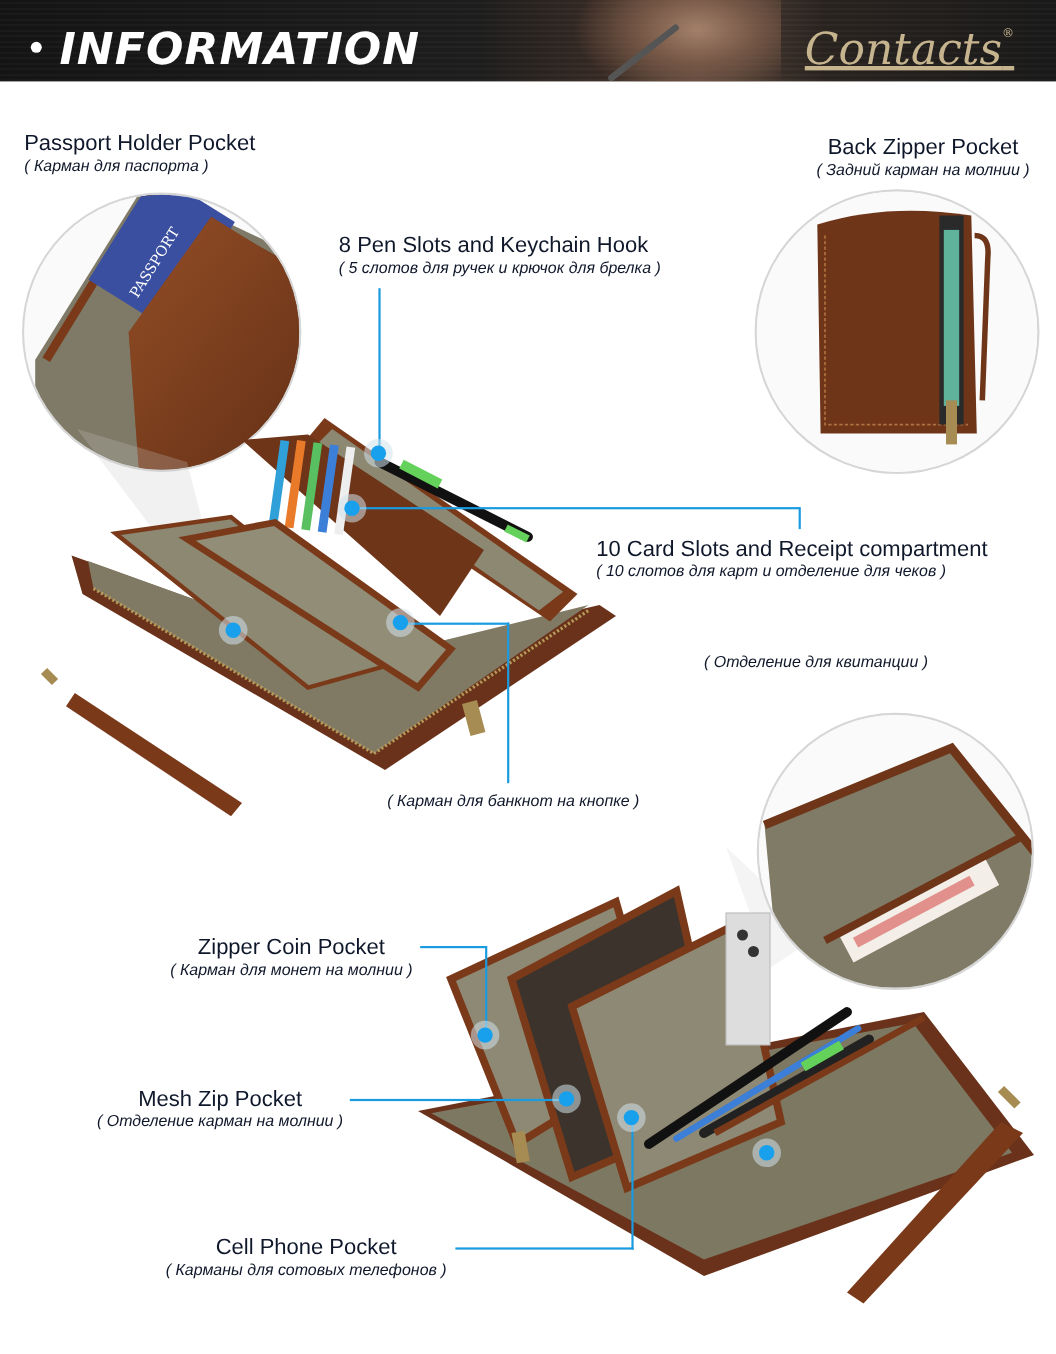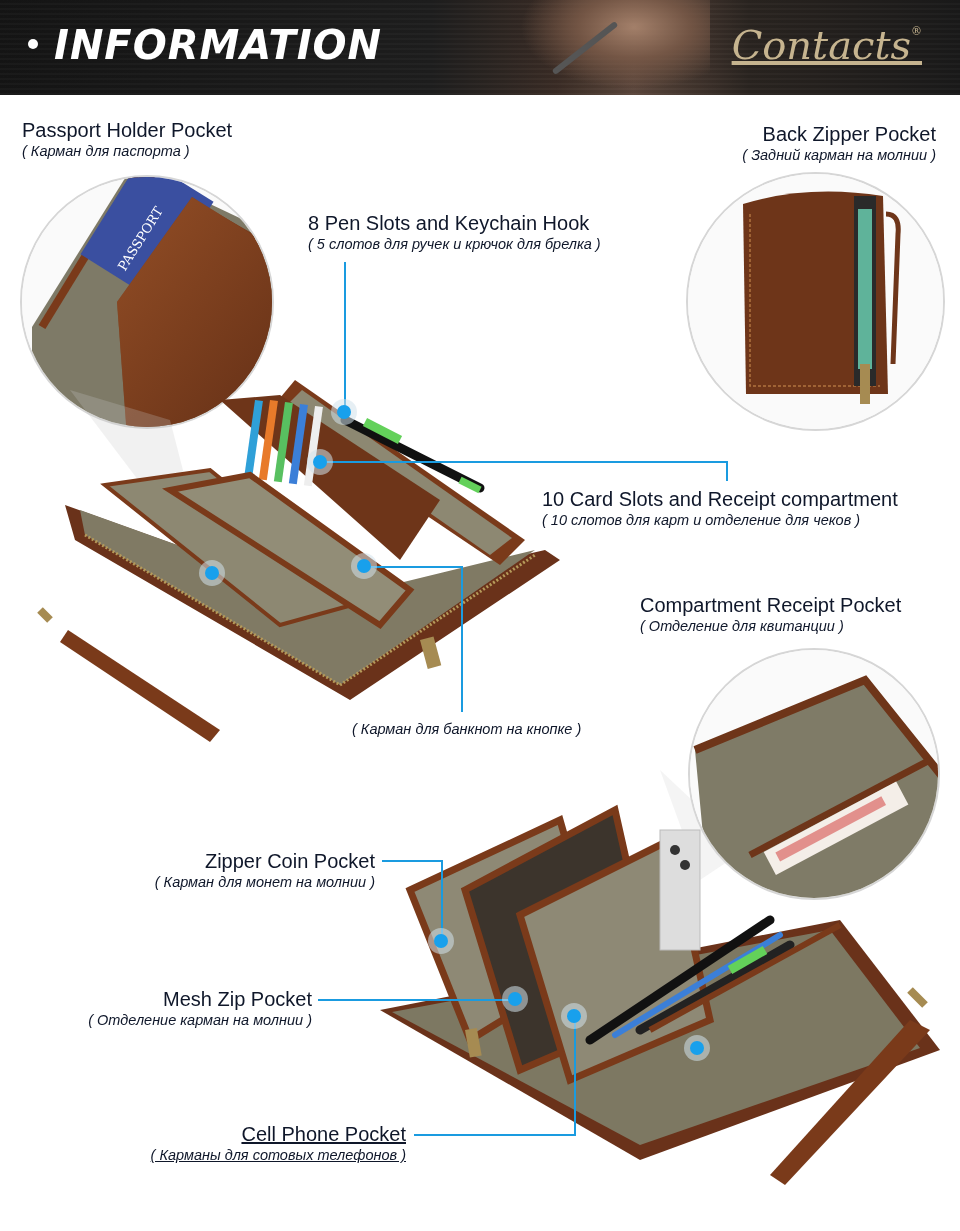--- a/index.html
+++ b/index.html
@@ -1,31 +1,31 @@
 <!DOCTYPE html>
 <html><head>
 <meta charset="utf-8">
 <style>
   html,body{margin:0;padding:0;background:#fff;}
   body{width:960px;height:1231px;position:relative;overflow:hidden;font-family:"Liberation Sans",sans-serif;}
-  .banner{position:absolute;left:0;top:0;width:960px;height:95px;
+  .banner{position:absolute;left:0;top:0;width:960px;height:74px;
     background:linear-gradient(90deg,#151515 0%,#1e1e1e 45%,#3a2c25 58%,#5b463b 66%,#2a2420 78%,#1a1a1a 100%);overflow:hidden;}
   .banner .texture{position:absolute;inset:0;background:repeating-linear-gradient(0deg,rgba(255,255,255,0.025) 0 2px,rgba(0,0,0,0.04) 2px 5px);}
   .banner .hands{position:absolute;left:520px;top:0;width:190px;height:90px;
     background:radial-gradient(ellipse at 60% 30%,#b08a72 0%,#7a5a48 35%,rgba(60,44,36,0) 70%);opacity:.85;}
   .banner .scissor{position:absolute;left:545px;top:45px;width:80px;height:6px;background:#555;transform:rotate(-38deg);border-radius:3px;}
   .banner .title{position:absolute;left:28px;top:22px;color:#fff;font-size:40px;font-weight:bold;font-style:italic;letter-spacing:1px;font-family:"DejaVu Sans",sans-serif;}
   .banner .bullet{display:inline-block;width:10px;height:10px;border-radius:50%;background:#fff;margin-right:16px;vertical-align:middle;position:relative;top:-4px;}
   .banner .logo{position:absolute;right:38px;top:22px;color:#c6b48f;font-size:40px;font-style:italic;font-family:"DejaVu Serif",serif;text-decoration:underline;}
   .banner .logo sup{font-size:11px;font-style:normal;position:relative;top:-10px;}
 
   .label{position:absolute;color:#0f172a;}
   .label .en{font-size:20px;line-height:24px;white-space:nowrap;}
   .label .ru{font-size:14.5px;line-height:18px;font-style:italic;white-space:nowrap;}
-  .label.right{text-align:right;}
+  .label.right{text-align:center;}
 
   .line{position:absolute;background:#1a9be0;}
   .dot{position:absolute;width:14px;height:14px;border-radius:50%;background:#18a0ec;box-shadow:0 0 0 6px rgba(210,225,235,0.55);}
 
   .circle{position:absolute;border-radius:50%;border:2px solid #d6d6d6;background:#fafafa;overflow:hidden;}
 </style>
 </head>
 <body>
 
 <div class="banner">
@@ -180,34 +180,33 @@
   <div class="en">8 Pen Slots and Keychain Hook</div>
   <div class="ru">( 5 слотов для ручек и крючок для брелка )</div>
 </div>
 
 <div class="label" style="left:542px;top:487px;">
   <div class="en">10 Card Slots and Receipt compartment</div>
   <div class="ru">( 10 слотов для карт и отделение для чеков )</div>
 </div>
 
 <div class="label" style="left:640px;top:593px;">
-  <div class="en">Compartment Receipt Pocket</div>
   <div class="ru">( Отделение для квитанции )</div>
 </div>
 
 <div class="label" style="left:352px;top:720px;">
   <div class="ru">( Карман для банкнот на кнопке )</div>
 </div>
 
 <div class="label right" style="right:585px;top:849px;">
   <div class="en">Zipper Coin Pocket</div>
   <div class="ru">( Карман для монет на молнии )</div>
 </div>
 
 <div class="label right" style="right:648px;top:987px;">
   <div class="en">Mesh Zip Pocket</div>
   <div class="ru">( Отделение карман на молнии )</div>
 </div>
 
-<div class="label right" style="right:554px;top:1122px;text-decoration:underline;">
+<div class="label right" style="right:554px;top:1122px;">
   <div class="en">Cell Phone Pocket</div>
   <div class="ru">( Карманы для сотовых телефонов )</div>
 </div>
 
 </body></html>

